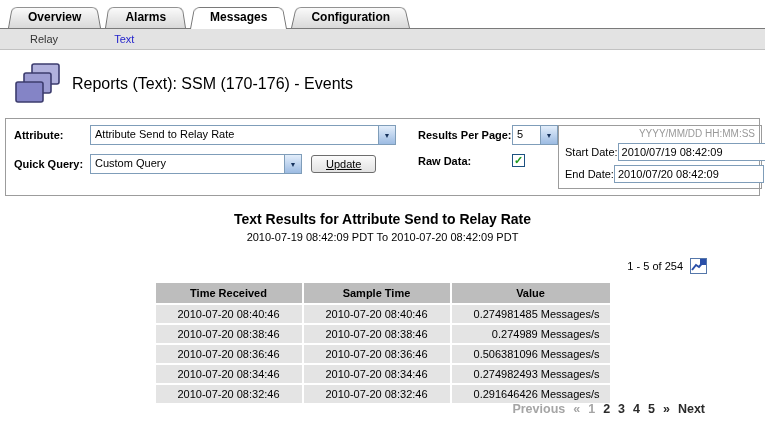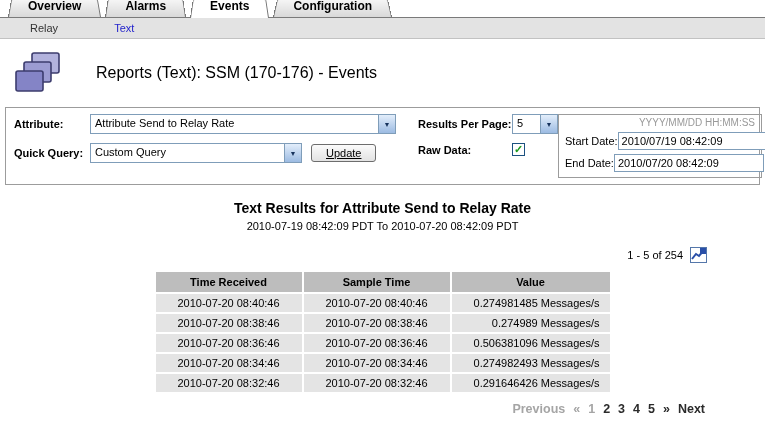--- a/index.html
+++ b/index.html
@@ -12,21 +12,21 @@
     position: relative;
     overflow: hidden;
   }
 
   
   .tabbar {
     display: flex;
     align-items: flex-end;
     padding: 5px 0 0 8px;
     border-bottom: 1px solid #7a7a7a;
-    height: 18px;
+    height: 29px;
     background: #fff;
   }
   .tab {
     position: relative;
     padding: 5px 20px 4px;
     margin-right: 4px;
     font-size: 12px;
     font-weight: bold;
     cursor: pointer;
   }
@@ -63,21 +63,21 @@
   .subnav-item.active {
     margin-left: 56px;
     color: #2525cc;
   }
 
   
   .page-header {
     display: flex;
     align-items: center;
     padding: 12px 0 10px 14px;
-    gap: 34px;
+    gap: 10px;
   }
   .page-title { font-size: 16px; }
 
   
   .query-panel {
     margin: 2px 5px 0 5px;
     border: 1px solid #9c9c9c;
     padding: 6px 6px 6px 8px;
     display: flex;
     align-items: flex-start;
@@ -223,21 +223,21 @@
   }
   .pagination .disabled { color: #a5a5a5; cursor: default; }
   .pagination .page-link { cursor: pointer; }
 </style>
 </head>
 <body>
 
 <div class="tabbar">
   <div class="tab"><span>Overview</span></div>
   <div class="tab"><span>Alarms</span></div>
-  <div class="tab active"><span>Events</span></div>
+  <div class="tab active"><span>Messages</span></div>
   <div class="tab"><span>Configuration</span></div>
 </div>
 
 <div class="subnav">
   <span class="subnav-item">Relay</span>
   <span class="subnav-item active">Text</span>
 </div>
 
 <div class="page-header">
   <span>

